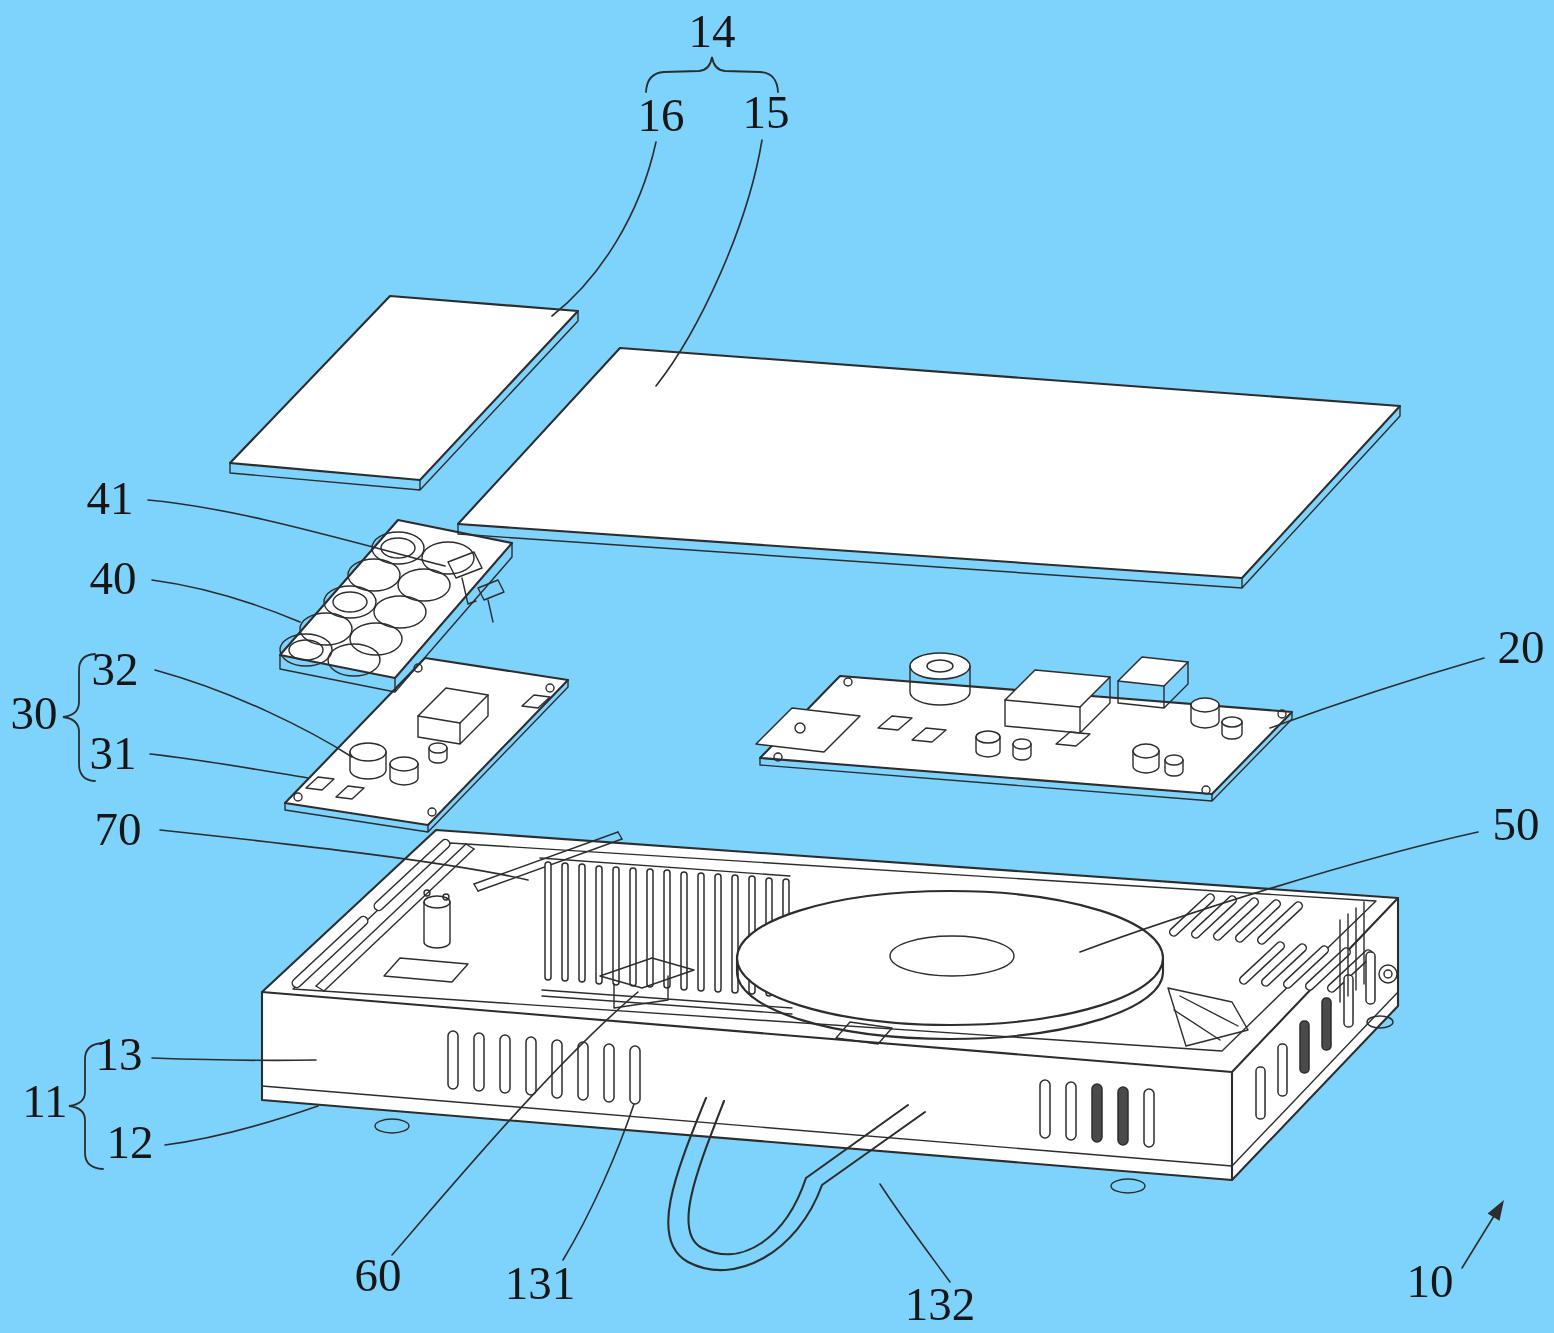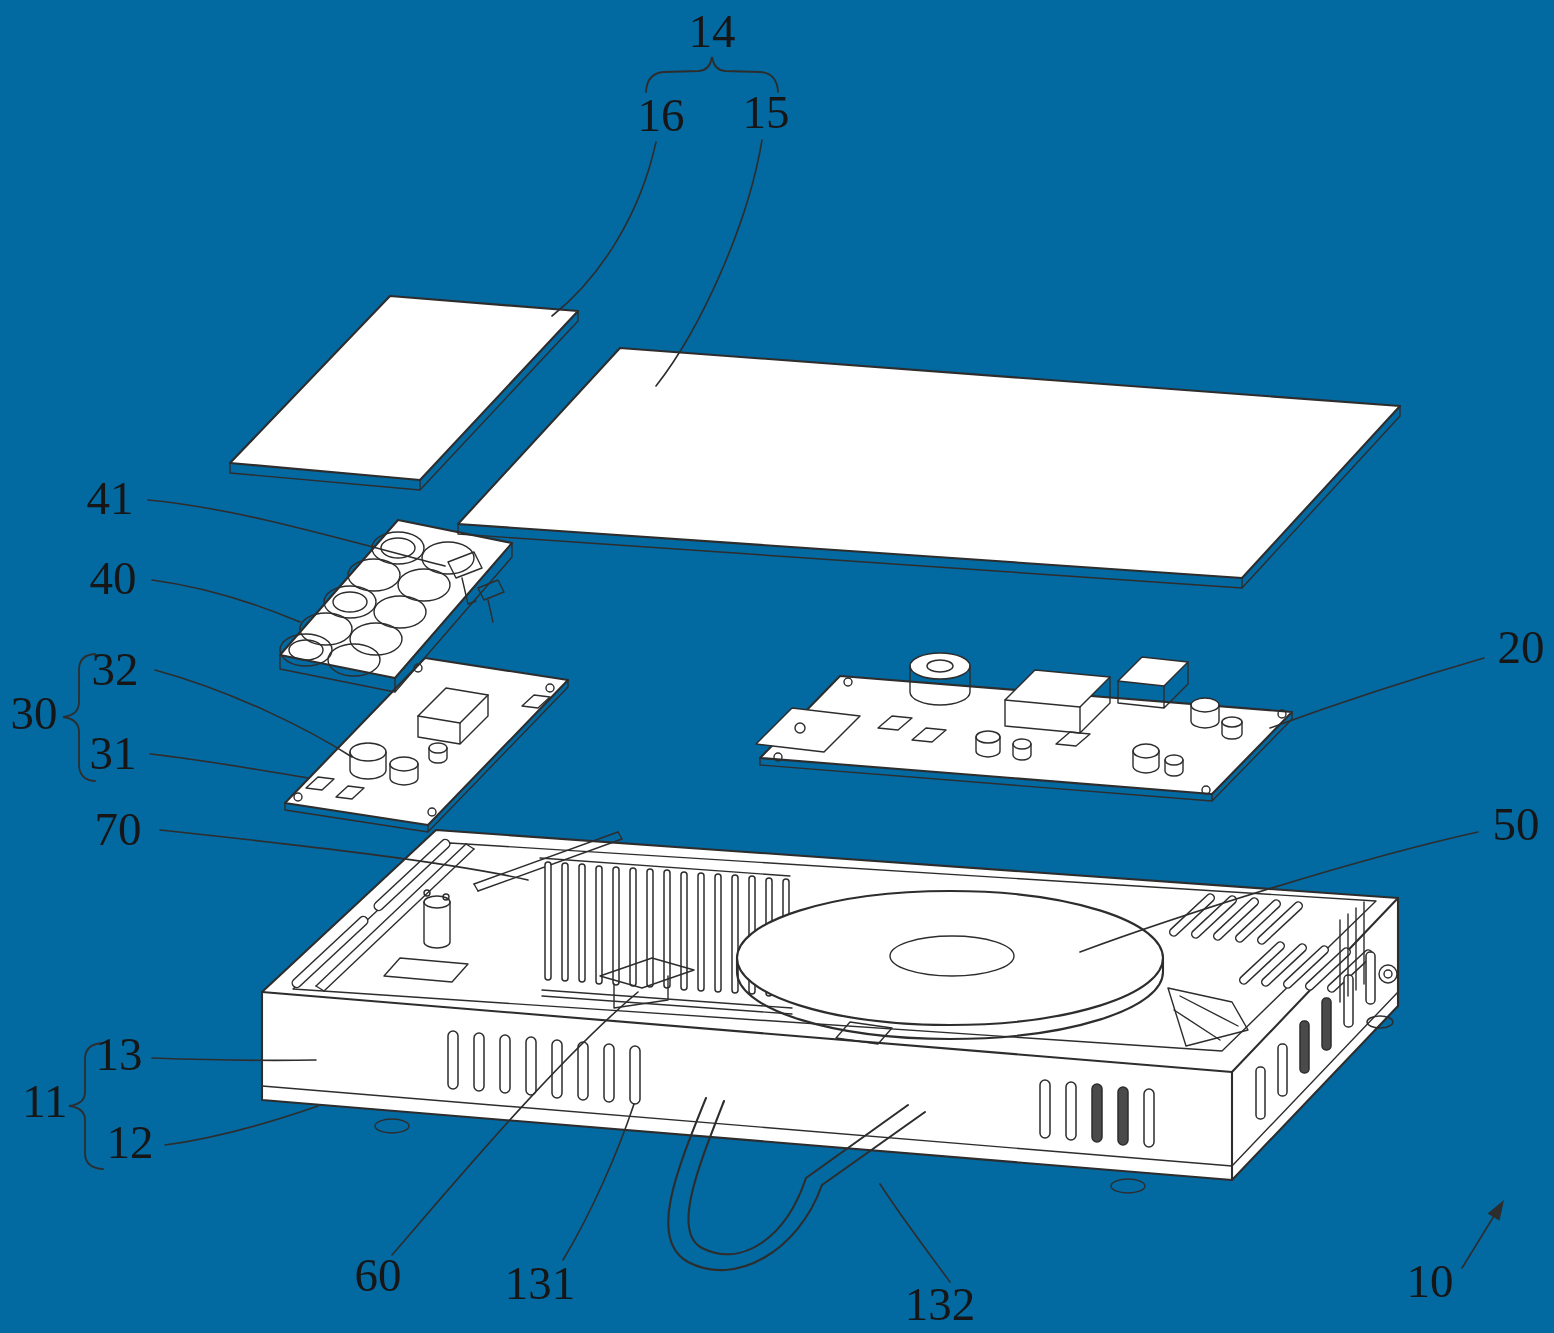--- a/index.html
+++ b/index.html
@@ -1,16 +1,16 @@
 <!DOCTYPE html>
 <html><head>
 <meta charset="utf-8">
 <style>
   html,body{margin:0;padding:0;background:#ffffff;}
-  .stage{position:relative;width:1554px;height:1333px;background:#0369a1;overflow:hidden;}
+  .stage{position:relative;width:1554px;height:1333px;background:#7dd3fc;overflow:hidden;}
   svg{display:block;width:1554px;height:1333px;}
   .ln{fill:none;stroke:#2d2d2d;stroke-width:2.1;stroke-linecap:round;stroke-linejoin:round;}
   .lt{fill:none;stroke:#2d2d2d;stroke-width:1.4;stroke-linecap:round;stroke-linejoin:round;}
   .wh{fill:#ffffff;stroke:#2d2d2d;stroke-width:2.1;stroke-linejoin:round;}
   .whl{fill:#ffffff;stroke:#2d2d2d;stroke-width:1.5;stroke-linejoin:round;}
   .slot{fill:#ffffff;stroke:#2d2d2d;stroke-width:1.5;}
   .slot.dark{fill:#4a4a4a;}
   .leader{fill:none;stroke:#2d2d2d;stroke-width:1.6;stroke-linecap:round;}
   .brace{fill:none;stroke:#2d2d2d;stroke-width:1.8;stroke-linecap:round;}
   .lbl{font-family:"Liberation Serif",serif;font-size:47px;fill:#161616;text-anchor:middle;}

